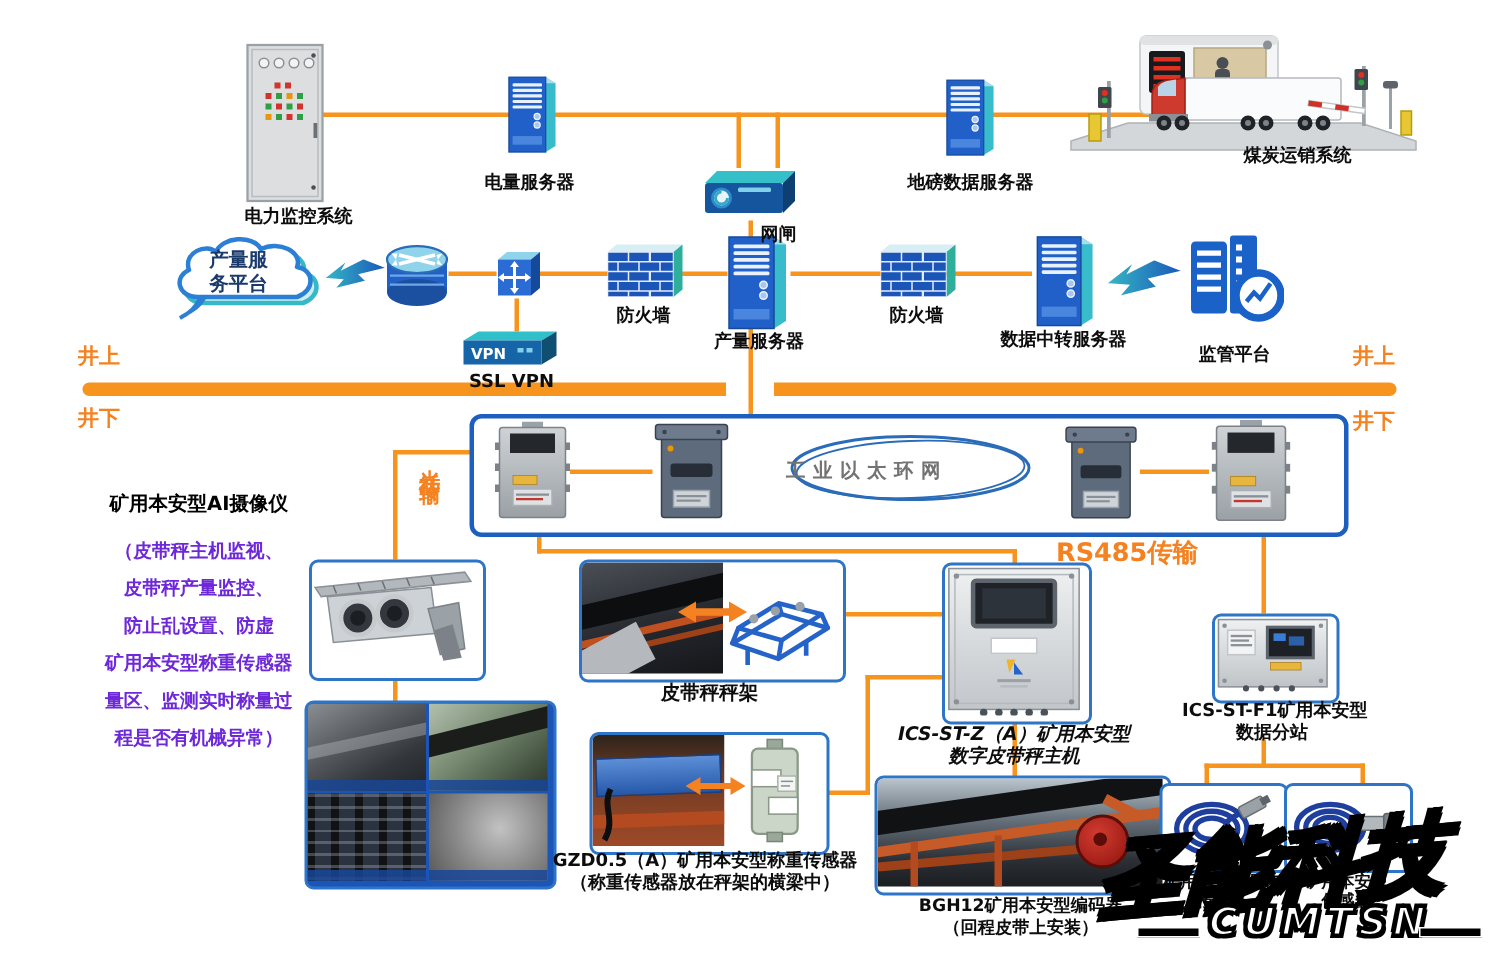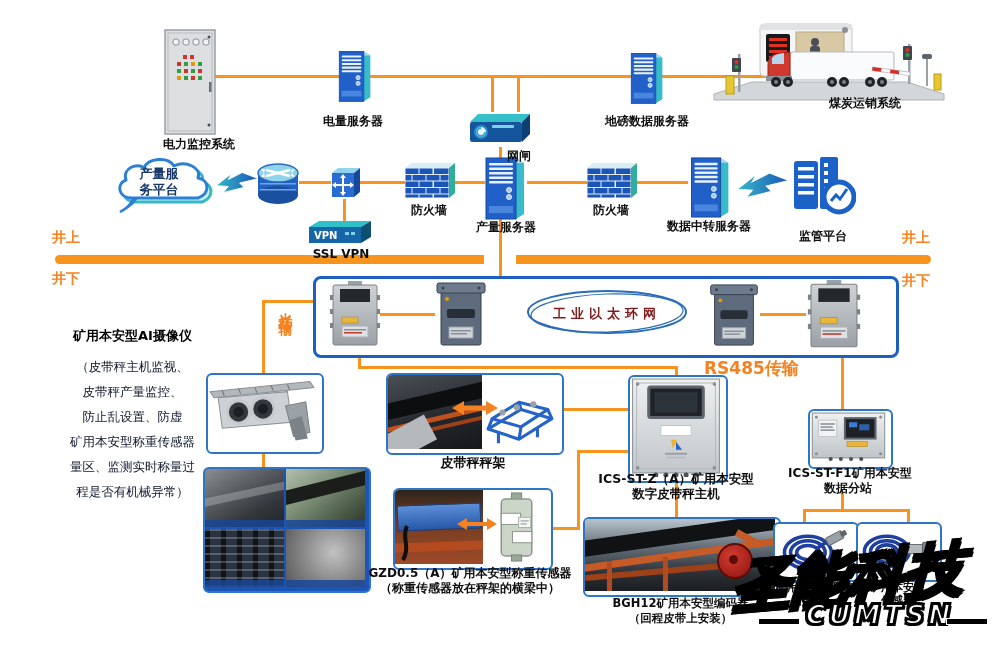--- a/index.html
+++ b/index.html
@@ -14,22 +14,22 @@
   .imgbox{position:absolute;border:2px solid #2E75C8;border-radius:6px;background:#fff;
           overflow:hidden;z-index:5;}
   .cell{position:absolute;overflow:hidden;}
   .wmcn{position:absolute;font-weight:900;font-style:italic;font-size:58px;color:#fff;
         -webkit-text-stroke:3px #000;text-shadow:2px 2px 0 #000,-2px -2px 0 #000,2px -2px 0 #000,-2px 2px 0 #000;
         transform:rotate(-5deg) skewX(-8deg);z-index:50;white-space:nowrap;}
   .wmen{position:absolute;font-weight:900;font-style:italic;font-size:26px;letter-spacing:4px;color:#fff;
         -webkit-text-stroke:2px #000;text-shadow:2px 2px 0 #000,-2px -2px 0 #000,2px -2px 0 #000,-2px 2px 0 #000;
         z-index:50;white-space:nowrap;}
   .wmdash{position:absolute;height:5px;background:#000;border:1px solid #fff;z-index:50;}
-  .ringtxt{position:absolute;font-weight:bold;font-size:13px;color:#7f1d1d;letter-spacing:5px;
-           text-align:center;z-index:7;}
+  .ringtxt{position:absolute;font-weight:bold;font-size:13px;color:#737373;letter-spacing:5px;
+           z-index:7;}
 </style>
 </head>
 <body>
 
 <div id="canvas">
 
   <div class="hl" style="left:214px;top:75px;width:674px;"></div>
   <div class="vl" style="left:491px;top:75px;height:37px;"></div>
   <div class="vl" style="left:517px;top:75px;height:37px;"></div>
   <div class="vl" style="left:499px;top:147px;height:15px;"></div>
@@ -427,21 +427,21 @@
     <rect x="47" y="14" width="3" height="5" fill="#7c8287"></rect>
       <rect x="47" y="28" width="3" height="5" fill="#7c8287"></rect>
       <rect x="47" y="42" width="3" height="5" fill="#7c8287"></rect>
   </svg>
 
   <div class="olb" style="left:277px;top:302px;font-size:14px;writing-mode:vertical-rl;letter-spacing:3px;height:70px;">光纤传输</div>
   <div class="olb" style="left:668px;top:357px;font-size:17px;margin-left:36px;">RS485传输</div>
 
   <div class="abs" style="left:50px;top:327px;width:165px;text-align:center;z-index:6;">
     <div style="font-weight:bold;font-size:13px;color:#000;margin-bottom:9px;">矿用本安型AI摄像仪</div>
-    <div style="font-weight:normal;font-size:12.5px;color:#0f172a;line-height:25px;">
+    <div style="font-weight:bold;font-size:12.5px;color:#6d28d9;line-height:25px;">
       <div>（皮带秤主机监视、</div>
       <div>皮带秤产量监控、</div>
       <div>防止乱设置、防虚</div>
       <div>矿用本安型称重传感器</div>
       <div>量区、监测实时称量过</div>
       <div>程是否有机械异常）</div>
     </div>
   </div>
 
   <div class="imgbox" style="left:206px;top:373px;width:114px;height:77px;">
@@ -564,21 +564,21 @@
         <circle cx="83" cy="7" r="1.8" fill="#8a9096"></circle>
       <circle cx="7" cy="90" r="1.8" fill="#8a9096"></circle>
         <circle cx="83" cy="90" r="1.8" fill="#8a9096"></circle>
       <circle cx="25" cy="97" r="2.5" fill="#4a5158"></circle>
         <circle cx="35" cy="97" r="2.5" fill="#4a5158"></circle>
       <circle cx="45" cy="97" r="2.5" fill="#4a5158"></circle>
         <circle cx="55" cy="97" r="2.5" fill="#4a5158"></circle>
         <circle cx="65" cy="97" r="2.5" fill="#4a5158"></circle>
     </svg>
   </div>
-  <div class="lbl" style="left:596px;top:471px;width:160px;line-height:15px;font-size:12.5px;">
+  <div class="lbl" style="left:596px;top:481px;width:160px;line-height:15px;font-size:12.5px;font-style:italic;">
     <div>ICS-ST-Z（A）矿用本安型</div>
     <div>数字皮带秤主机</div>
   </div>
 
   <div class="imgbox" style="left:583px;top:517px;width:194px;height:76px;">
     <div class="cell" style="left:0;top:0;width:190px;height:72px;background:linear-gradient(180deg,#b9c4cc 0%,#6b7680 35%,#2c3036 75%,#1a1d21);">
       <div class="abs" style="left:-8px;top:8px;width:210px;height:16px;background:#101214;transform:rotate(-8deg);"></div>
       <div class="abs" style="left:-8px;top:32px;width:210px;height:7px;background:#c75b28;transform:rotate(-8deg);"></div>
       <div class="abs" style="left:0;top:47px;width:205px;height:6px;background:#9e4018;transform:rotate(-5deg);"></div>
       <div class="abs" style="left:22px;top:42px;width:5px;height:30px;background:#b44a20;"></div>

